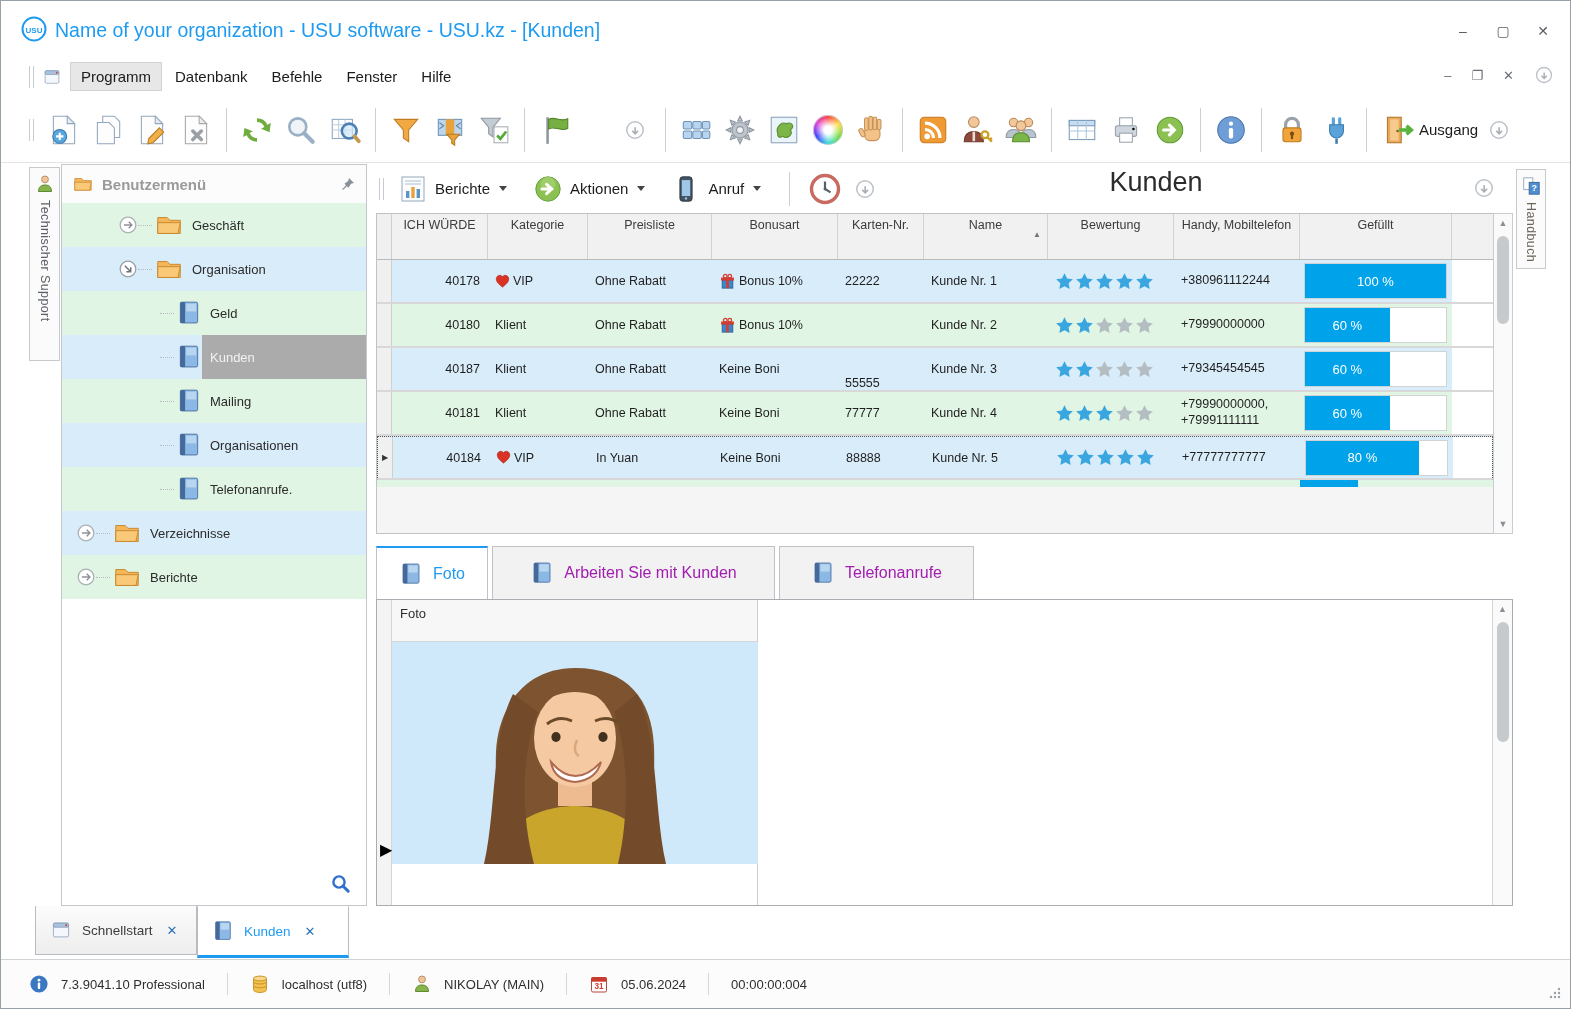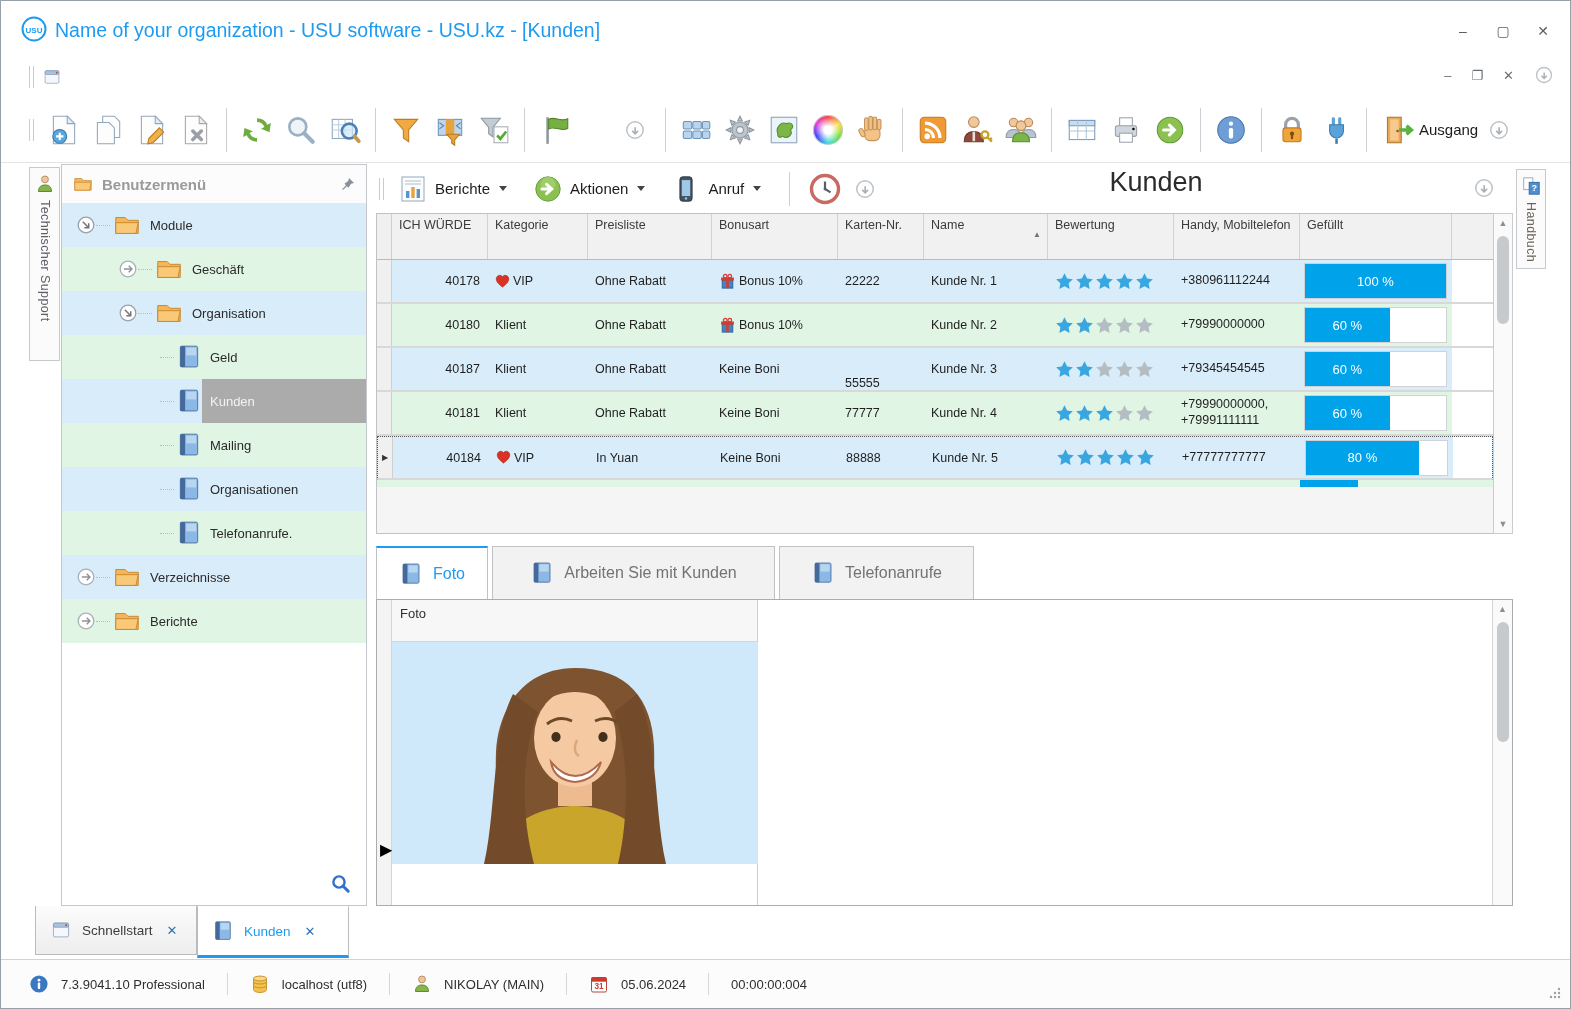--- a/index.html
+++ b/index.html
@@ -54,42 +54,42 @@
   .sub-btn{display:flex;align-items:center;gap:7px;margin-right:14px;padding:4px 6px;}
   .sub-btn .lbl{font-size:15px;color:#1c1c1c;}
   .caret{width:0;height:0;border-left:4px solid transparent;border-right:4px solid transparent;border-top:5px solid #444;margin-left:2px;}
   #content-heading{position:absolute;left:678px;width:210px;top:2px;text-align:center;font-size:27px;color:#2b2b2b;}
   #subtoolbar .right-opt{position:absolute;right:8px;top:12px;}
 
   
   #grid{position:absolute;left:375px;top:212px;width:1137px;height:321px;display:flex;}
   #grid-main{flex:1;display:flex;flex-direction:column;border:1px solid #c0c3c6;border-right:none;background:#f5f5f5;overflow:hidden;}
   .g-header{display:flex;height:46px;background:#f1f1f1;border-bottom:1px solid #b9b9b9;}
-  .g-hcell{font-size:12.5px;color:#3b3b3b;padding:4px 7px;border-right:1px solid #d2d2d2;display:flex;align-items:flex-start;line-height:1.25;position:relative;}
+  .g-hcell{font-size:12.5px;color:#3b3b3b;padding:4px 7px;border-right:1px solid #d2d2d2;display:flex;align-items:flex-start;line-height:1.25;position:relative;justify-content:center;}
   .g-row{display:flex;height:44px;border-bottom:2px solid #d8d8d8;position:relative;}
   .g-row.sel{border:1px dotted #555;border-bottom:2px solid #d8d8d8;}
   .g-cell{font-size:12.5px;color:#1f1f1f;padding:0 7px;border-right:1px solid transparent;display:flex;align-items:center;overflow:hidden;}
   .ind-col{width:15px;background:#f0f0f0;border-right:1px solid #cfcfcf;display:flex;align-items:center;justify-content:center;padding:0;}
   .num{justify-content:flex-end;}
   .g-partial{display:flex;height:7px;overflow:hidden;}
   .g-filler{flex:1;background:#f5f5f5;}
   .g-footer{height:40px;background:#f7f7f7;border-top:1px solid #cfcfcf;display:flex;align-items:center;}
   #footer-count-cell{width:70px;height:32px;margin-left:16px;background:#fff;border:1px solid #c0c0c0;font-size:12.5px;color:#222;display:flex;align-items:center;justify-content:flex-end;padding-right:6px;}
   .bar-track{flex:1;height:36px;margin:0 2px;background:#fff;border:1px solid #cfd3d6;position:relative;}
   .bar-fill{position:absolute;left:0;top:0;bottom:0;background:#00a2e9;display:flex;align-items:center;justify-content:center;color:#fff;font-size:13px;}
   .stars{display:flex;gap:1px;}
   
   .vscroll{width:20px;background:#fafafa;border:1px solid #c9cdd0;display:flex;flex-direction:column;align-items:center;}
   .sb-arrow{width:100%;height:18px;display:flex;align-items:center;justify-content:center;color:#8b9096;font-size:9px;}
   .sb-thumb{width:12px;background:#c6cacd;border-radius:6px;}
   .sb-track{flex:1;width:100%;display:flex;justify-content:center;padding-top:4px;}
 
   
   #detail-tabs{position:absolute;left:375px;top:545px;height:53px;display:flex;align-items:flex-end;}
-  .dtab{height:53px;display:flex;align-items:center;justify-content:center;gap:10px;font-size:16px;color:#737373;background:#f2f2f2;border:1px solid #bfc3c6;border-bottom:none;margin-right:4px;}
+  .dtab{height:53px;display:flex;align-items:center;justify-content:center;gap:10px;font-size:16px;color:#a21caf;background:#f2f2f2;border:1px solid #bfc3c6;border-bottom:none;margin-right:4px;}
   .dtab.active{background:#fff;border-top:2px solid #1e9bf0;color:#1e9bf0;}
 
   
   #bottom-panel{position:absolute;left:375px;top:598px;width:1137px;height:307px;border:1px solid #a9adb1;background:#fff;display:flex;}
   #bp-ind{width:15px;background:#f4f4f4;border-right:1px solid #d5d5d5;position:relative;}
   #bp-ind .marker{position:absolute;left:3px;top:240px;}
   #photo-col{width:366px;border-right:1px solid #cfcfcf;display:flex;flex-direction:column;}
   #photo-header{height:42px;background:#f7f7f7;border-bottom:1px solid #d5d5d5;font-size:13px;color:#2e2e2e;padding:6px 8px;}
   #photo-cell{height:222px;}
   #photo-cell svg{display:block;}
@@ -130,20 +130,21 @@
 
   <div id="menubar">
     <span class="grip"></span>
     <span class="menu-win-icon icon">
         <svg viewBox="0 0 32 32" width="20" height="20">
           <rect x="5" y="6" width="22" height="20" rx="2" fill="#f4f8fc" stroke="#7a92ac"></rect>
           <rect x="5" y="6" width="22" height="6" rx="2" fill="#a9c3de" stroke="#7a92ac"></rect>
           <circle cx="23.5" cy="9" r="1.4" fill="#d03b2f"></circle>
         </svg>
       </span>
+    <span id="menu-items"><span class="menu-item active">Programm</span><span class="menu-item">Datenbank</span><span class="menu-item">Befehle</span><span class="menu-item">Fenster</span><span class="menu-item">Hilfe</span></span>
     <div id="mdi-controls">
       <span>–</span>
       <span>❐</span>
       <span>✕</span>
       <span class="icon">
           <svg viewBox="0 0 24 24" width="20" height="20">
             <circle cx="12" cy="12" r="9" fill="#fff" stroke="#bcc2c8" stroke-width="1.6"></circle>
             <path d="M9 13l3.2 3.2L15.4 13M12.2 16.2V9" stroke="#aab0b6" stroke-width="1.8" fill="none"></path>
           </svg>
         </span>
@@ -458,37 +459,20 @@
           </svg>
         </span>
       <span class="hdr-label">Benutzermenü</span>
       <span class="icon">
           <svg viewBox="0 0 16 16" width="16" height="16">
             <path d="M9 2l5 5-3 .8-2.5 4-1.6-1.6L3 14l-.8-.8 3.8-3.9L4.4 7.7 8.2 5z" fill="#8a9097"></path>
           </svg>
         </span>
     </div>
     <div id="tree">
-        <div class="tree-row tone-blue">
-          <span style="width: 14px;"></span>
-          <span class="icon">
-            <svg viewBox="0 0 22 22" width="20" height="20">
-              <circle cx="11" cy="11" r="8.6" fill="#fff" stroke="#9aa0a6" stroke-width="1.4"></circle>
-              <path d="M7.5 7.5l6.5 6.5M14 9.2V14H9.2" stroke="#6e747a" stroke-width="1.6" fill="none"></path>
-            </svg>
-          </span>
-          <span class="tree-conn"></span>
-          <span class="icon">
-            <svg viewBox="0 0 32 32" width="30" height="30">
-              <path d="M4 8h10l3 3h11v14H4z" fill="#f5b65a" stroke="#c8862e"></path>
-              <path d="M4 13.5h24l-2.5 11.5H4z" fill="#f9c977" stroke="#c8862e"></path>
-            </svg>
-          </span>
-          <span class="tree-label">Module</span>
-        </div>
         <div class="tree-row tone-green">
           <span style="width: 56px;"></span>
           <span class="icon">
             <svg viewBox="0 0 22 22" width="20" height="20">
               <circle cx="11" cy="11" r="8.6" fill="#fff" stroke="#aab0b6" stroke-width="1.4"></circle>
               <path d="M6.5 11h8.5M11.8 7.5L15.3 11l-3.5 3.5" stroke="#8e949a" stroke-width="1.6" fill="none"></path>
             </svg>
           </span>
           <span class="tree-conn"></span>
           <span class="icon">

